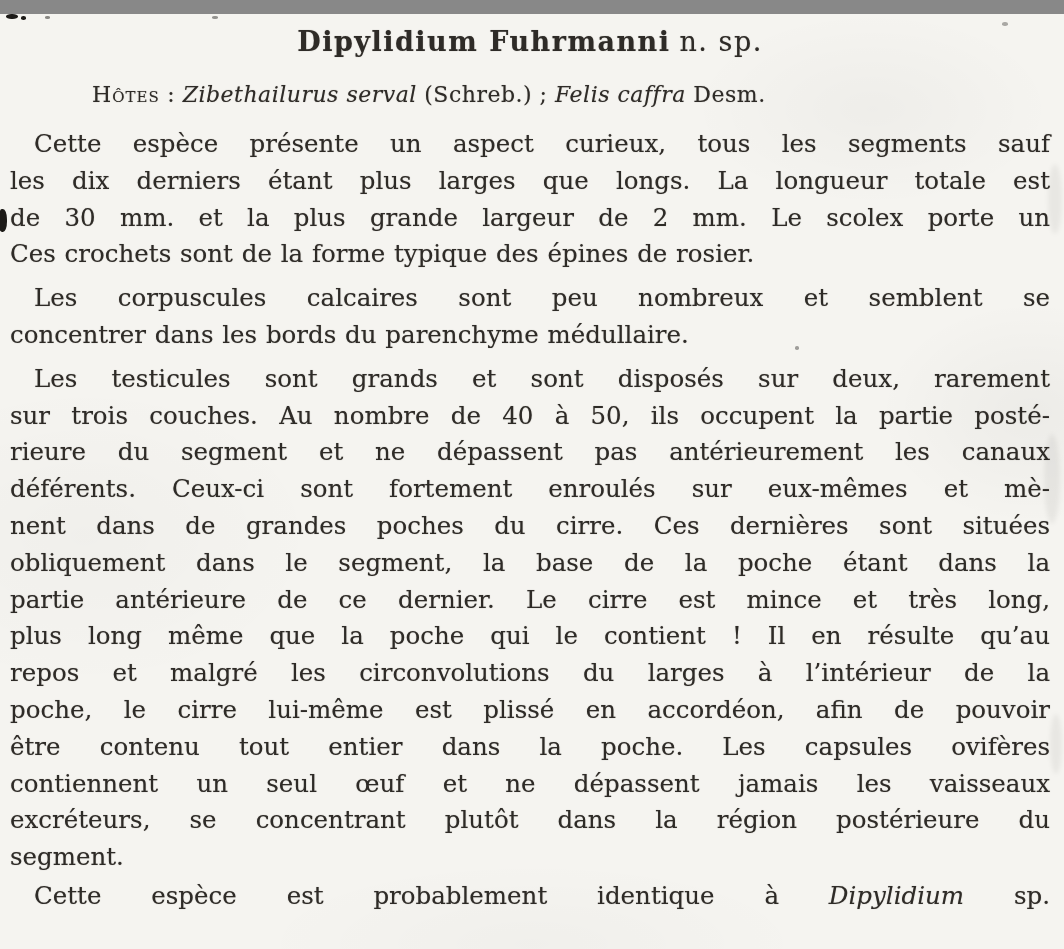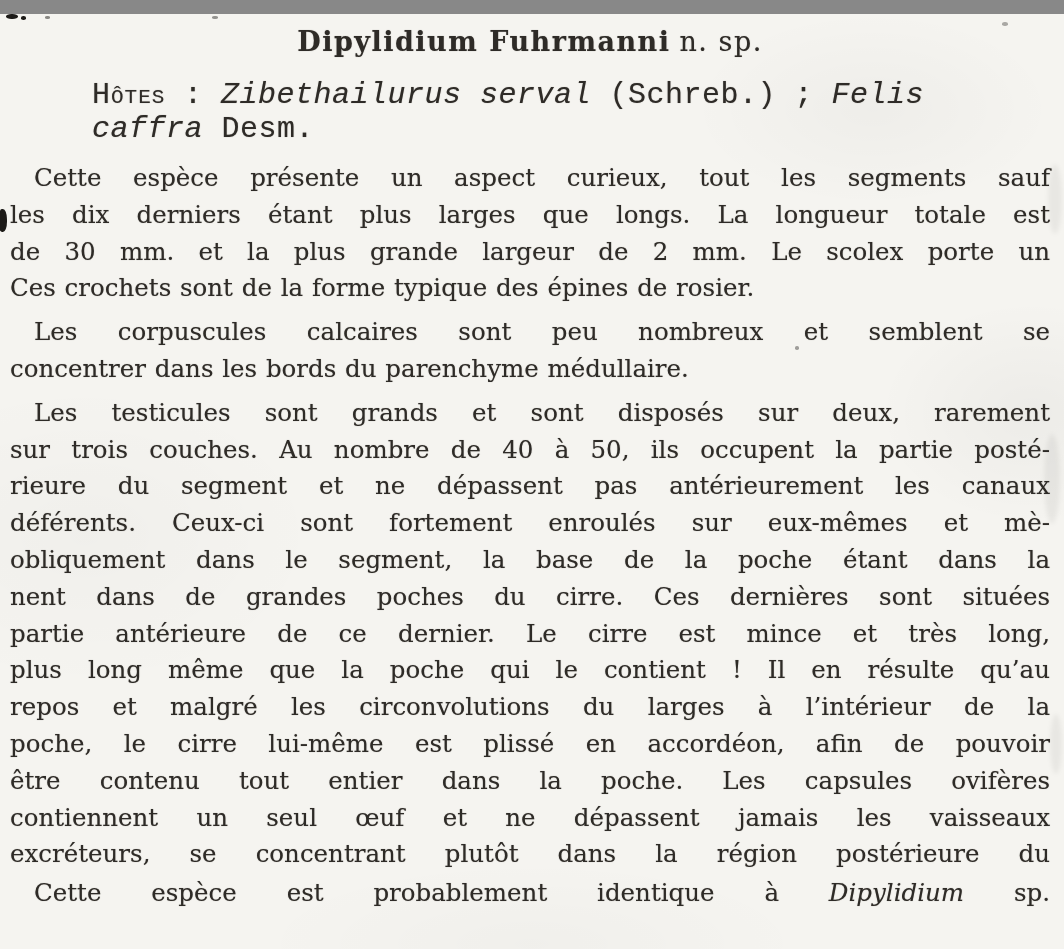--- a/index.html
+++ b/index.html
@@ -24,24 +24,23 @@
     text-align:center;
     font-size:27px;
     line-height:40px;
     letter-spacing:1.5px;
     font-weight:400;
   }
   .title .bold{font-weight:700;}
   .title .suffix{margin-left:9px;}
   .hosts{
     margin:16px 0 0 82px;
-    font-size:30px;
+    font-size:22px;
     line-height:34px;
     letter-spacing:0.5px;
-    font-family:Liberation Mono, monospace;
   }
   .hosts .sc{font-variant:small-caps;letter-spacing:1px;}
   .body{margin-top:14px;}
   .para{margin:0;}
   .para + .para{margin-top:7px;}
   .para.closing{margin-top:2px;}
   .line{
     font-size:24.5px;
     line-height:36.8px;
     text-align:justify;
@@ -78,43 +77,44 @@
 
   <div class="content">
 
     <h1 class="title"><span class="bold">Dipylidium Fuhrmanni</span><span class="suffix">n. sp.</span></h1>
 
     <div class="hosts"><span class="sc">Hôtes</span><span> : </span><i>Zibethailurus serval</i><span> (Schreb.) ; </span><i>Felis caffra</i><span> Desm.</span></div>
 
     <div class="body">
 
     <div class="para">
-          <div class="line indent">Cette espèce présente un aspect curieux, tout les segments sauf</div>
+          <div class="line indent">Cette espèce présente un aspect curieux, tous les segments sauf</div>
           <div class="line">les dix derniers étant plus larges que longs. La longueur totale est</div>
           <div class="line">de 30 mm. et la plus grande largeur de 2 mm. Le scolex porte un</div>
           <div class="line endline">Ces crochets sont de la forme typique des épines de rosier.</div>
         </div>
         <div class="para">
           <div class="line indent">Les corpuscules calcaires sont peu nombreux et semblent se</div>
           <div class="line endline">concentrer dans les bords du parenchyme médullaire.</div>
         </div>
         <div class="para">
           <div class="line indent">Les testicules sont grands et sont disposés sur deux, rarement</div>
           <div class="line">sur trois couches. Au nombre de 40 à 50, ils occupent la partie posté-</div>
           <div class="line">rieure du segment et ne dépassent pas antérieurement les canaux</div>
           <div class="line">déférents. Ceux-ci sont fortement enroulés sur eux-mêmes et mè-</div>
+          <div class="line">nent dans de grandes poches du cirre. Ces dernières sont situées</div>
           <div class="line">obliquement dans le segment, la base de la poche étant dans la</div>
-          <div class="line">nent dans de grandes poches du cirre. Ces dernières sont situées</div>
           <div class="line">partie antérieure de ce dernier. Le cirre est mince et très long,</div>
           <div class="line">plus long même que la poche qui le contient ! Il en résulte qu’au</div>
           <div class="line">repos et malgré les circonvolutions du larges à l’intérieur de la</div>
           <div class="line">poche, le cirre lui-même est plissé en accordéon, afin de pouvoir</div>
           <div class="line">être contenu tout entier dans la poche. Les capsules ovifères</div>
           <div class="line">contiennent un seul œuf et ne dépassent jamais les vaisseaux</div>
           <div class="line">excréteurs, se concentrant plutôt dans la région postérieure du</div>
+          <div class="line endline">segment.</div>
         </div>
       </div>
 
     <div class="para closing">
       <div class="line indent"><span>Cette espèce est probablement identique à </span><i>Dipylidium</i><span> sp.</span></div>
     </div>
 
   </div>
 
   <div class="cutoff">

